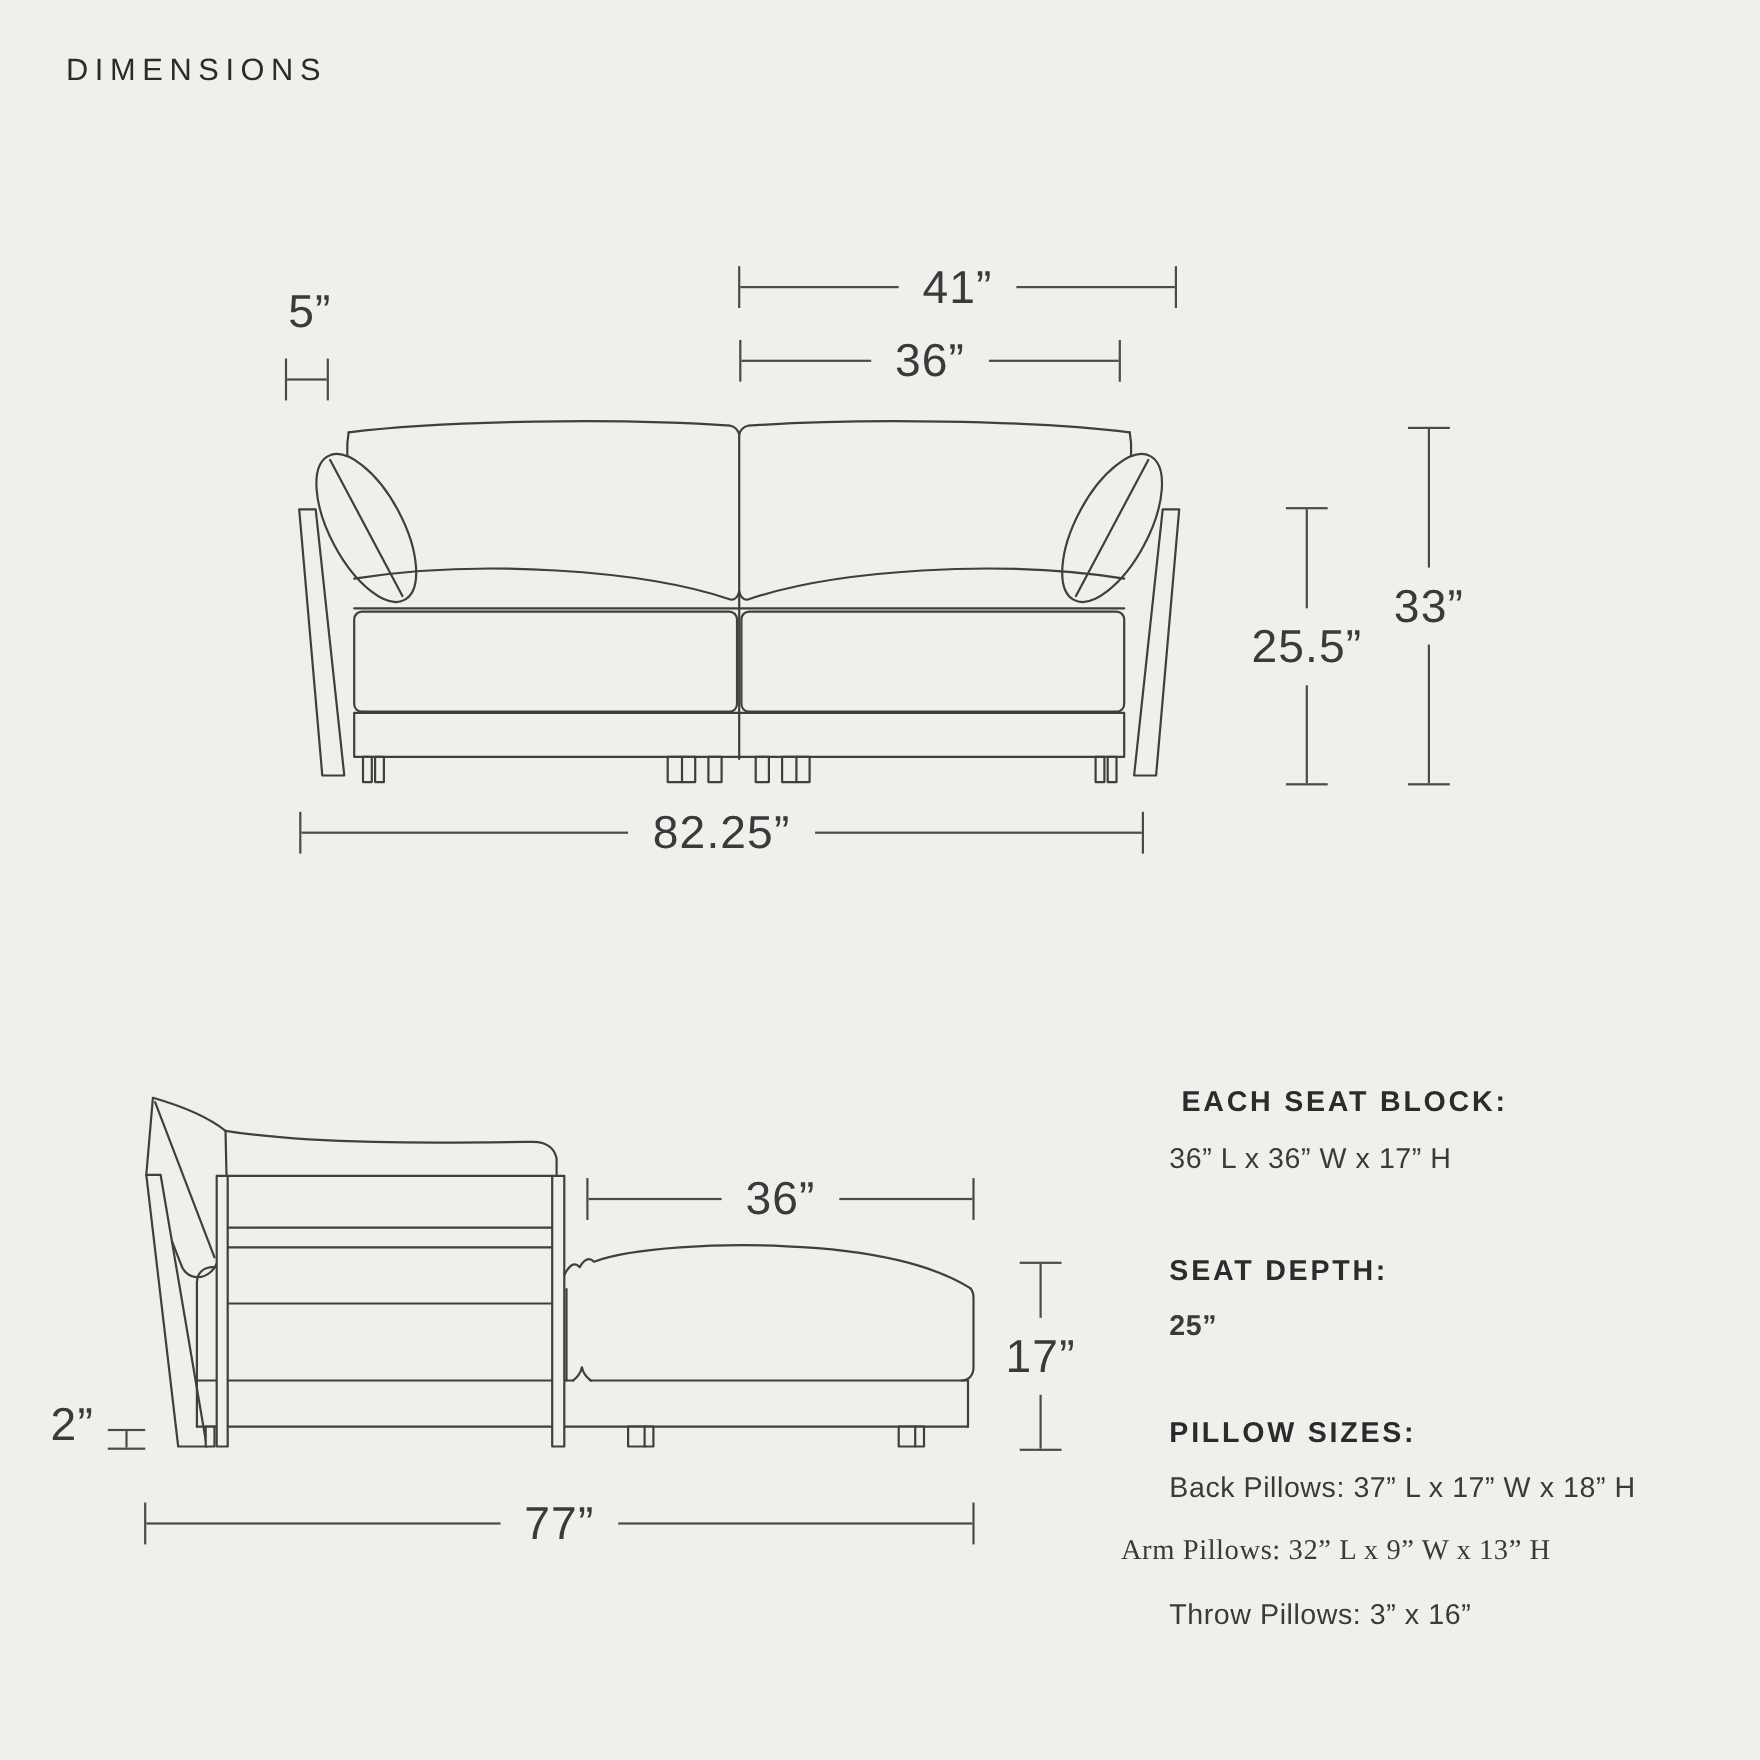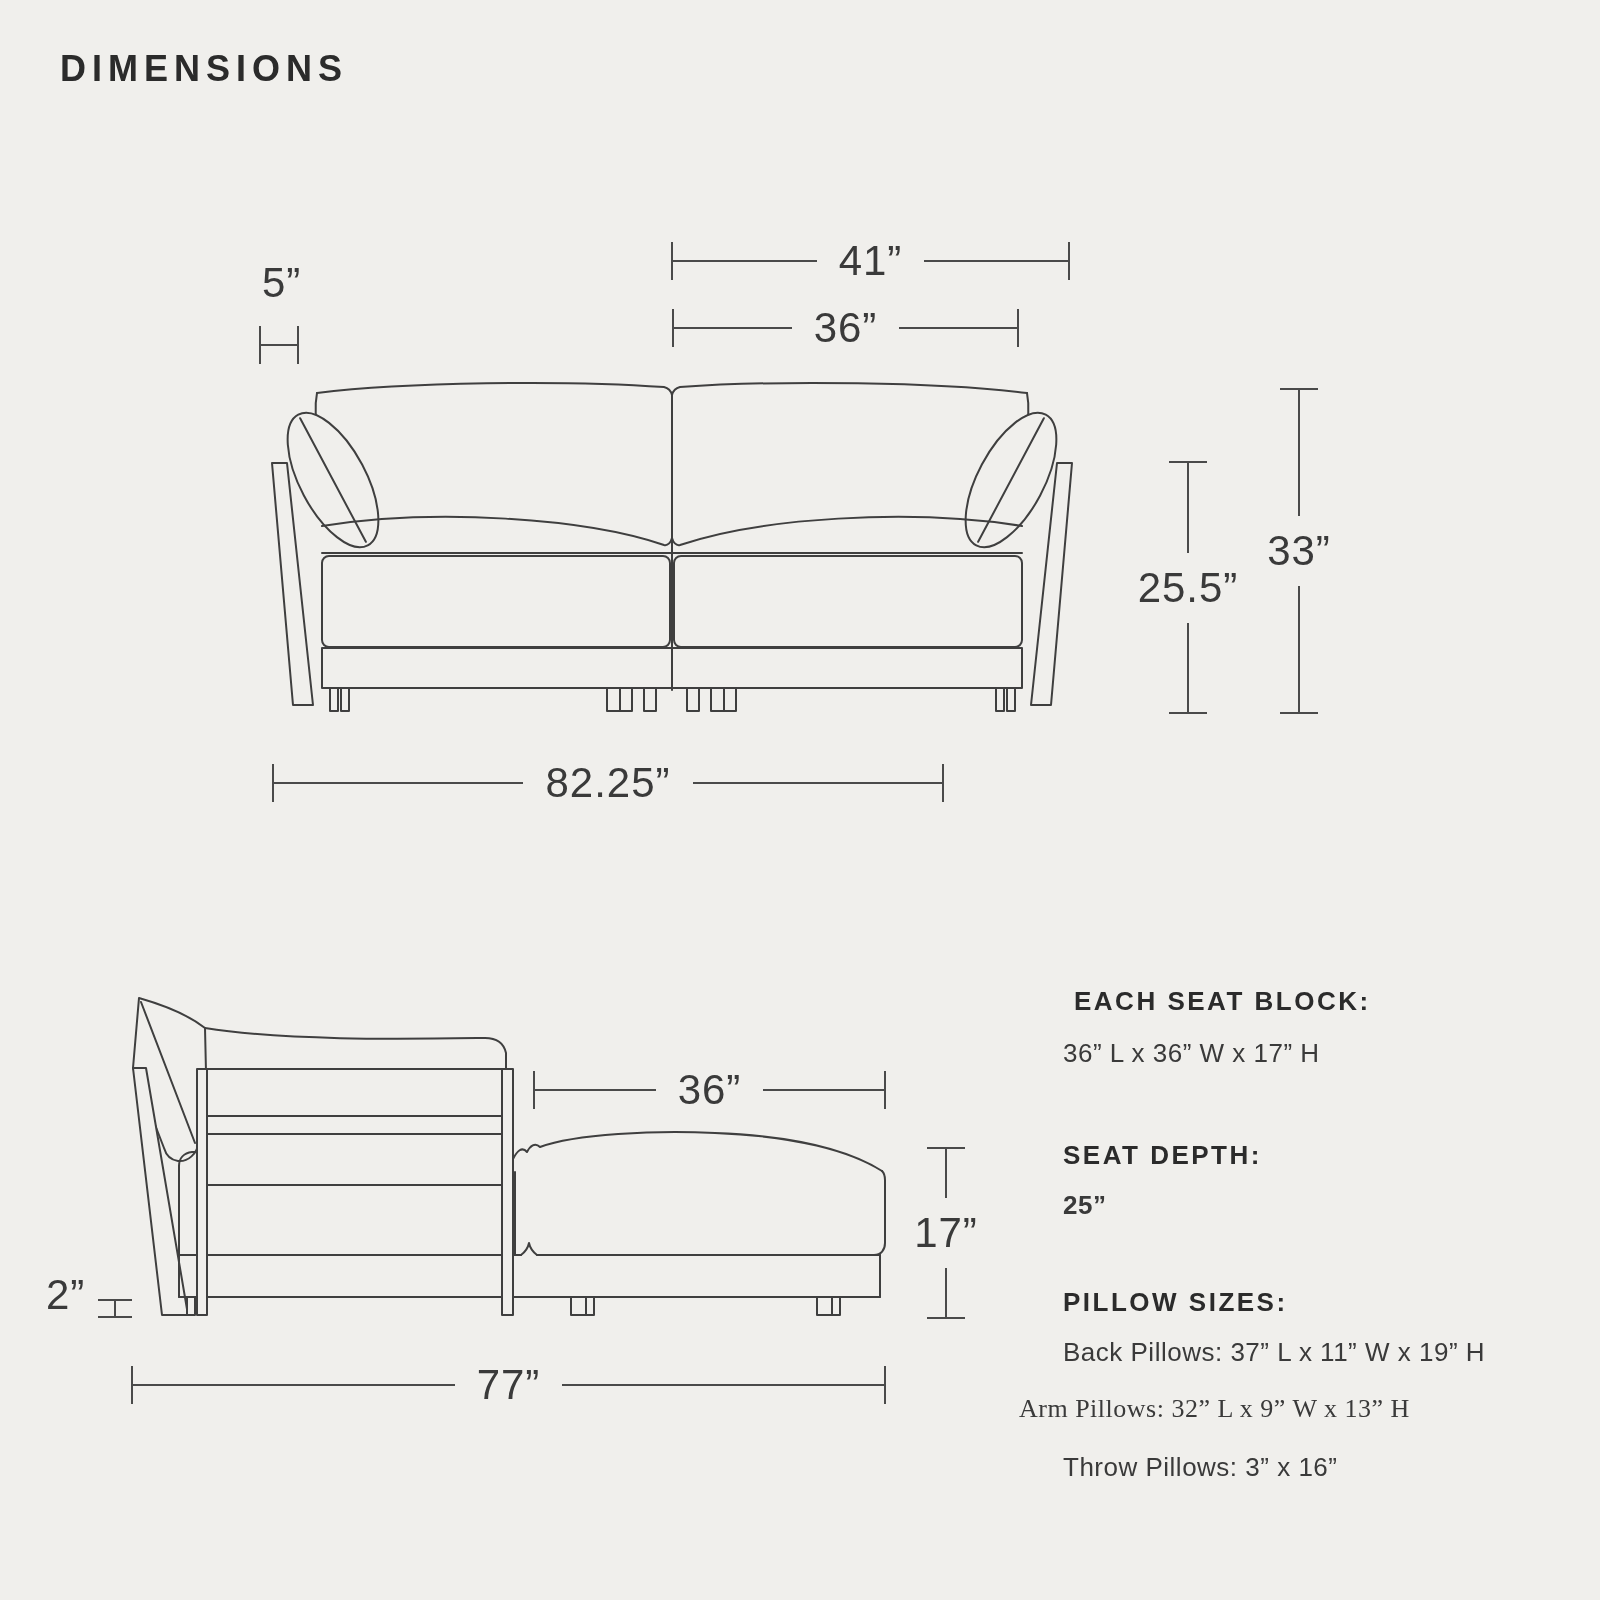--- a/index.html
+++ b/index.html
@@ -9,21 +9,21 @@
     background:#f0efec;
     font-family:"Liberation Sans", sans-serif;
     color:#2e2e2e;
     overflow:hidden;
   }
   .abs { position:absolute; }
 
   
   .title {
     left:60px; top:48px;
-    font-size:36px; font-weight:bold; letter-spacing:6px;
+    font-size:28px; font-weight:normal; letter-spacing:6px;
     color:#2b2b2b;
   }
 
   
   .dlabel {
     font-size:42px; font-weight:400; color:#3a3a3a;
     letter-spacing:1px; line-height:1; white-space:nowrap;
   }
 
   
@@ -183,21 +183,21 @@
 </div>
 
 <div class="abs dim-v" style="left:1244px; top:388px; width:110px; height:326px;">
   <div class="bar"></div>
   <div class="vseg"></div>
   <div class="dlabel">33”</div>
   <div class="vseg"></div>
   <div class="bar"></div>
 </div>
 
-<div class="abs dim-h" style="left:272px; top:764px; width:672px; height:38px;">
+<div class="abs dim-h" style="left:272px; top:738px; width:768px; height:38px;">
   <div class="tick"></div>
   <div class="seg"></div>
   <div class="dlabel">82.25”</div>
   <div class="seg"></div>
   <div class="tick"></div>
 </div>
 
 <div class="abs dim-h" style="left:533px; top:1071px; width:353px; height:38px;">
   <div class="tick"></div>
   <div class="seg"></div>
@@ -229,15 +229,15 @@
   <div class="tick"></div>
 </div>
 
 <div class="abs spec-h" style="left:1074px; top:986px;">EACH SEAT BLOCK:</div>
 <div class="abs spec-t" style="left:1063px; top:1038px;">36” L x 36” W x 17” H</div>
 
 <div class="abs spec-h" style="left:1063px; top:1140px;">SEAT DEPTH:</div>
 <div class="abs spec-t" style="left:1063px; top:1190px;font-weight:bold;">25”</div>
 
 <div class="abs spec-h" style="left:1063px; top:1287px;">PILLOW SIZES:</div>
-<div class="abs spec-t" style="left:1063px; top:1337px;">Back Pillows: 37” L x 11” W x 19” H</div>
+<div class="abs spec-t" style="left:1063px; top:1337px;">Back Pillows: 37” L x 17” W x 18” H</div>
 <div class="abs spec-t" style="left:1019px; top:1394px;font-family:Liberation Serif, serif;">Arm Pillows: 32” L x 9” W x 13” H</div>
 <div class="abs spec-t" style="left:1063px; top:1452px;">Throw Pillows: 3” x 16”</div>
 
 </body></html>

